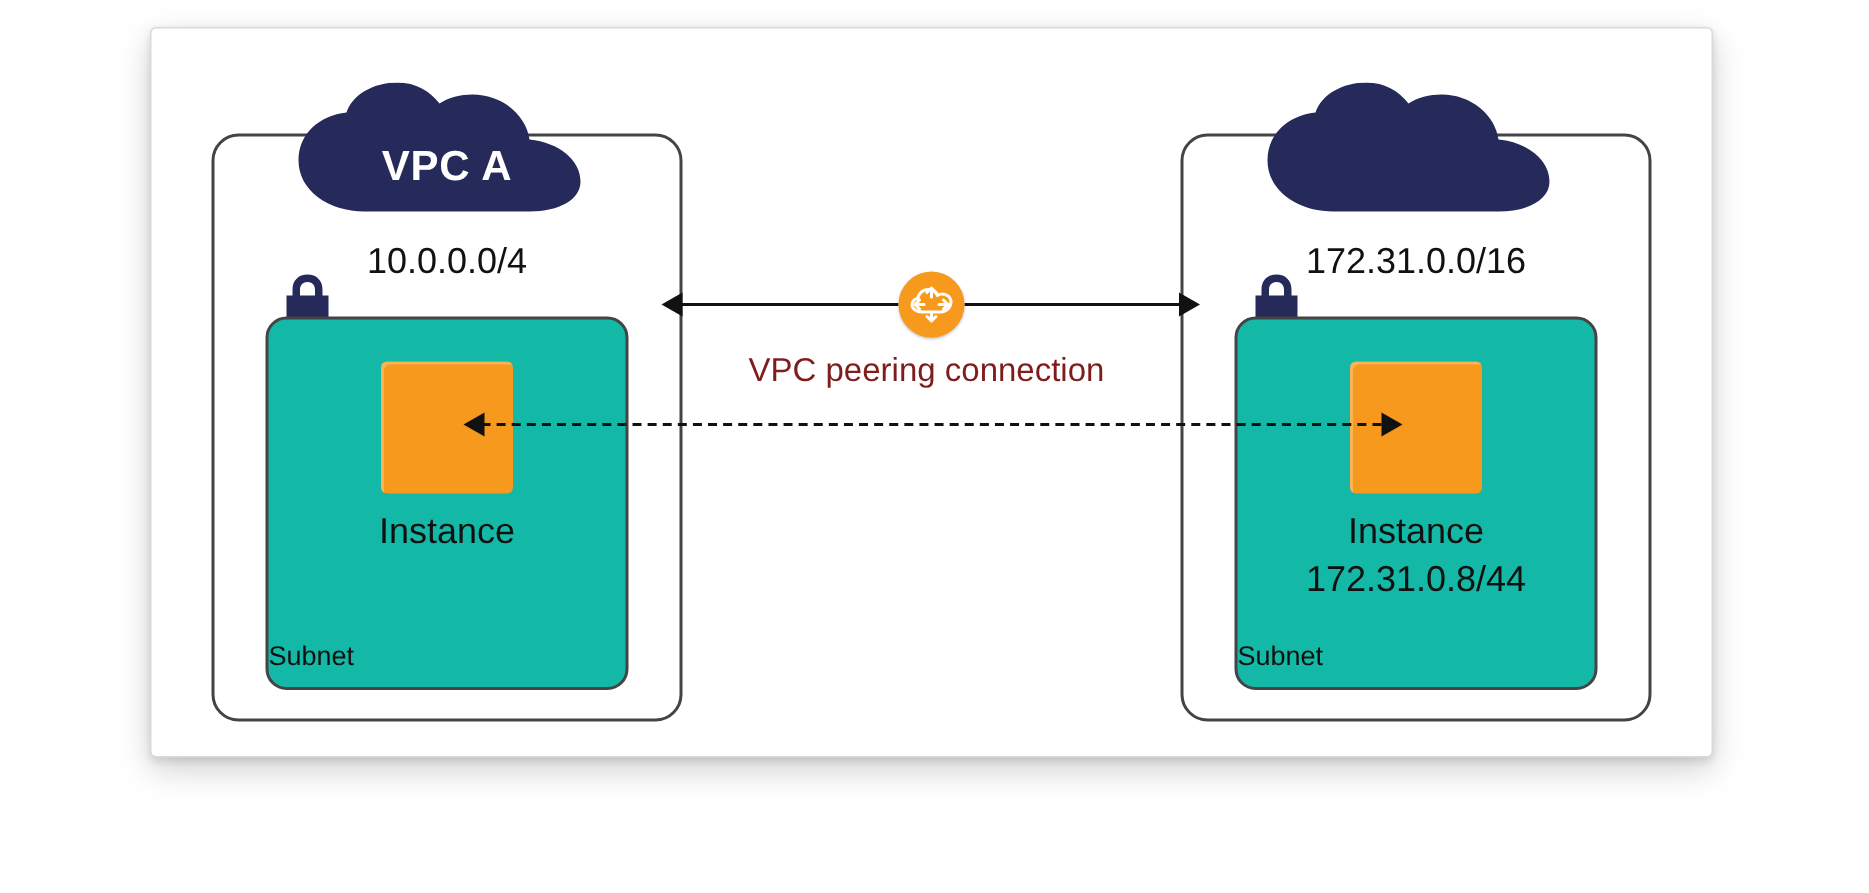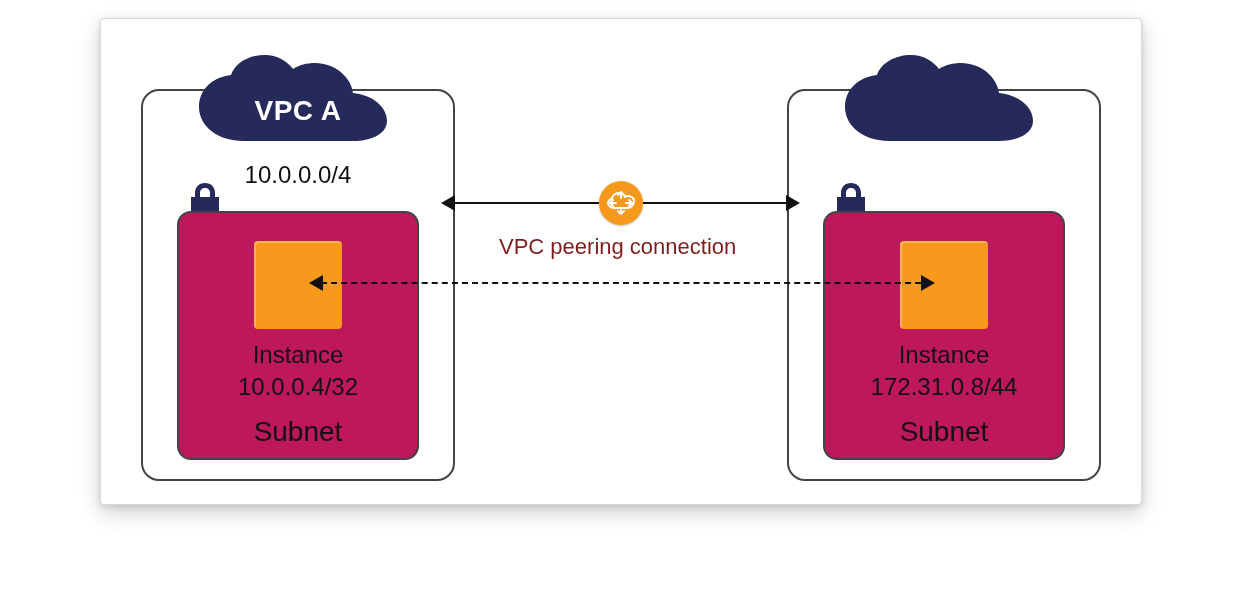--- a/index.html
+++ b/index.html
@@ -15,25 +15,25 @@
   }
   .vpc-a{left:40px;}
   .vpc-b{left:686px;}
 
   .cidr{
     position:absolute;top:70px;width:100%;
     text-align:center;font-size:24px;color:#111;
   }
   .subnet-box{
     position:absolute;left:34px;top:120px;right:34px;height:245px;
-    border:2px solid #444;border-radius:14px;background:#be185d;
+    border:2px solid #444;border-radius:14px;background:#14b8a6;
   }
   .subnet-label{
     position:absolute;left:0;bottom:10px;width:100%;
-    text-align:center;font-size:28px;color:#111;
+    font-size:18px;color:#111;
   }
   .instance{
     position:absolute;left:50%;top:28px;transform:translateX(-50%);
     width:88px;height:88px;background:#f7991c;border-radius:4px;
     box-shadow:inset 2px 2px 0 rgba(255,255,255,.25);
   }
   .inst-heading{
     position:absolute;left:0;top:128px;width:100%;
     text-align:center;font-size:24px;color:#111;
   }
@@ -102,31 +102,31 @@
       </div>
       <div class="cidr">10.0.0.0/4</div>
       <div class="lock-wrap">
         <svg width="36" height="40" viewBox="0 0 36 40">
           <path fill="#262a5a" d="M28 16v-4c0-6-4-10-10-10S8 6 8 12v4H4v22h28V16zM13 12c0-3 2-5 5-5s5 2 5 5v4H13z"></path>
         </svg>
       </div>
       <div class="subnet-box">
         <div class="instance"></div>
         <div class="inst-heading">Instance</div>
-        <div class="inst-ip">10.0.0.4/32</div>
         <div class="subnet-label">Subnet</div>
       </div>
     </div>
 
     <div class="vpc-box vpc-b">
       <div class="cloud-wrap">
         <svg viewBox="0 0 214 90">
           <path fill="#262a5a" d="M52 86c-24 0-44-14-44-34 0-18 14-30 32-32 4-12 18-20 34-20 12 0 22 6 28 14 6-4 14-6 22-6 20 0 36 14 38 30 20 2 34 14 34 28 0 12-14 20-34 20z"></path>
         </svg>
       </div>
+      <div class="cidr">172.31.0.0/16</div>
       <div class="lock-wrap">
         <svg width="36" height="40" viewBox="0 0 36 40">
           <path fill="#262a5a" d="M28 16v-4c0-6-4-10-10-10S8 6 8 12v4H4v22h28V16zM13 12c0-3 2-5 5-5s5 2 5 5v4H13z"></path>
         </svg>
       </div>
       <div class="subnet-box">
         <div class="instance"></div>
         <div class="inst-heading">Instance</div>
         <div class="inst-ip">172.31.0.8/44</div>
         <div class="subnet-label">Subnet</div>

